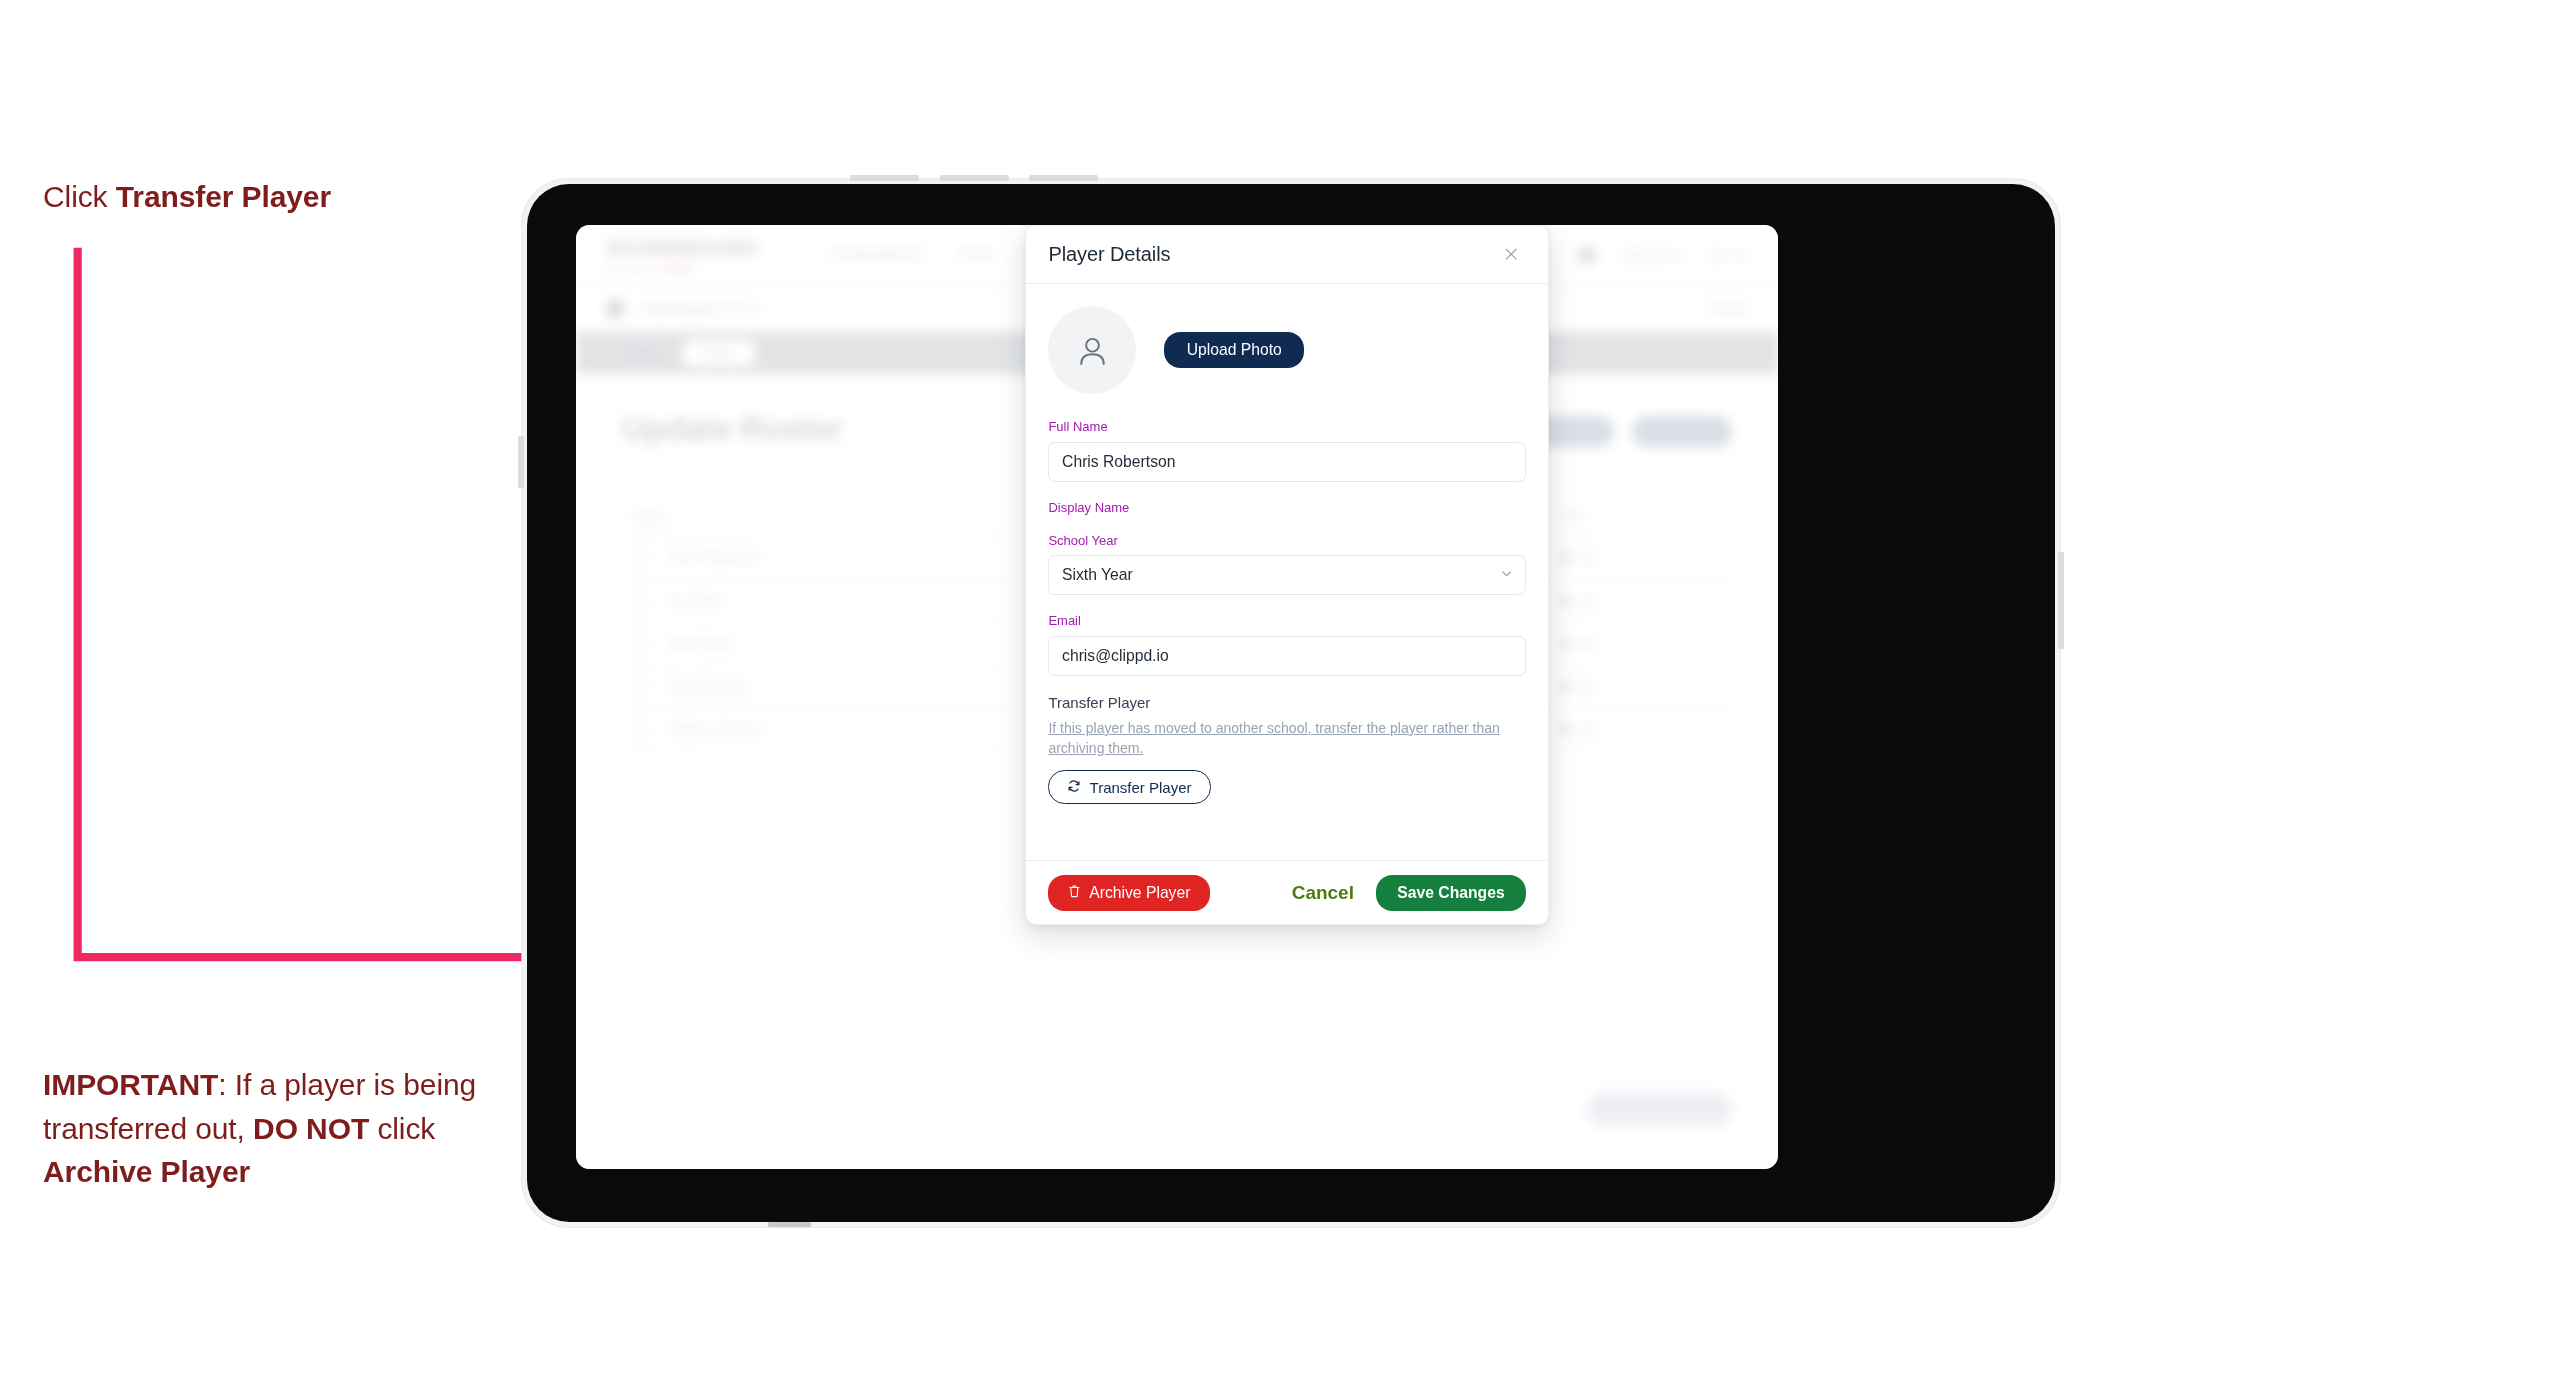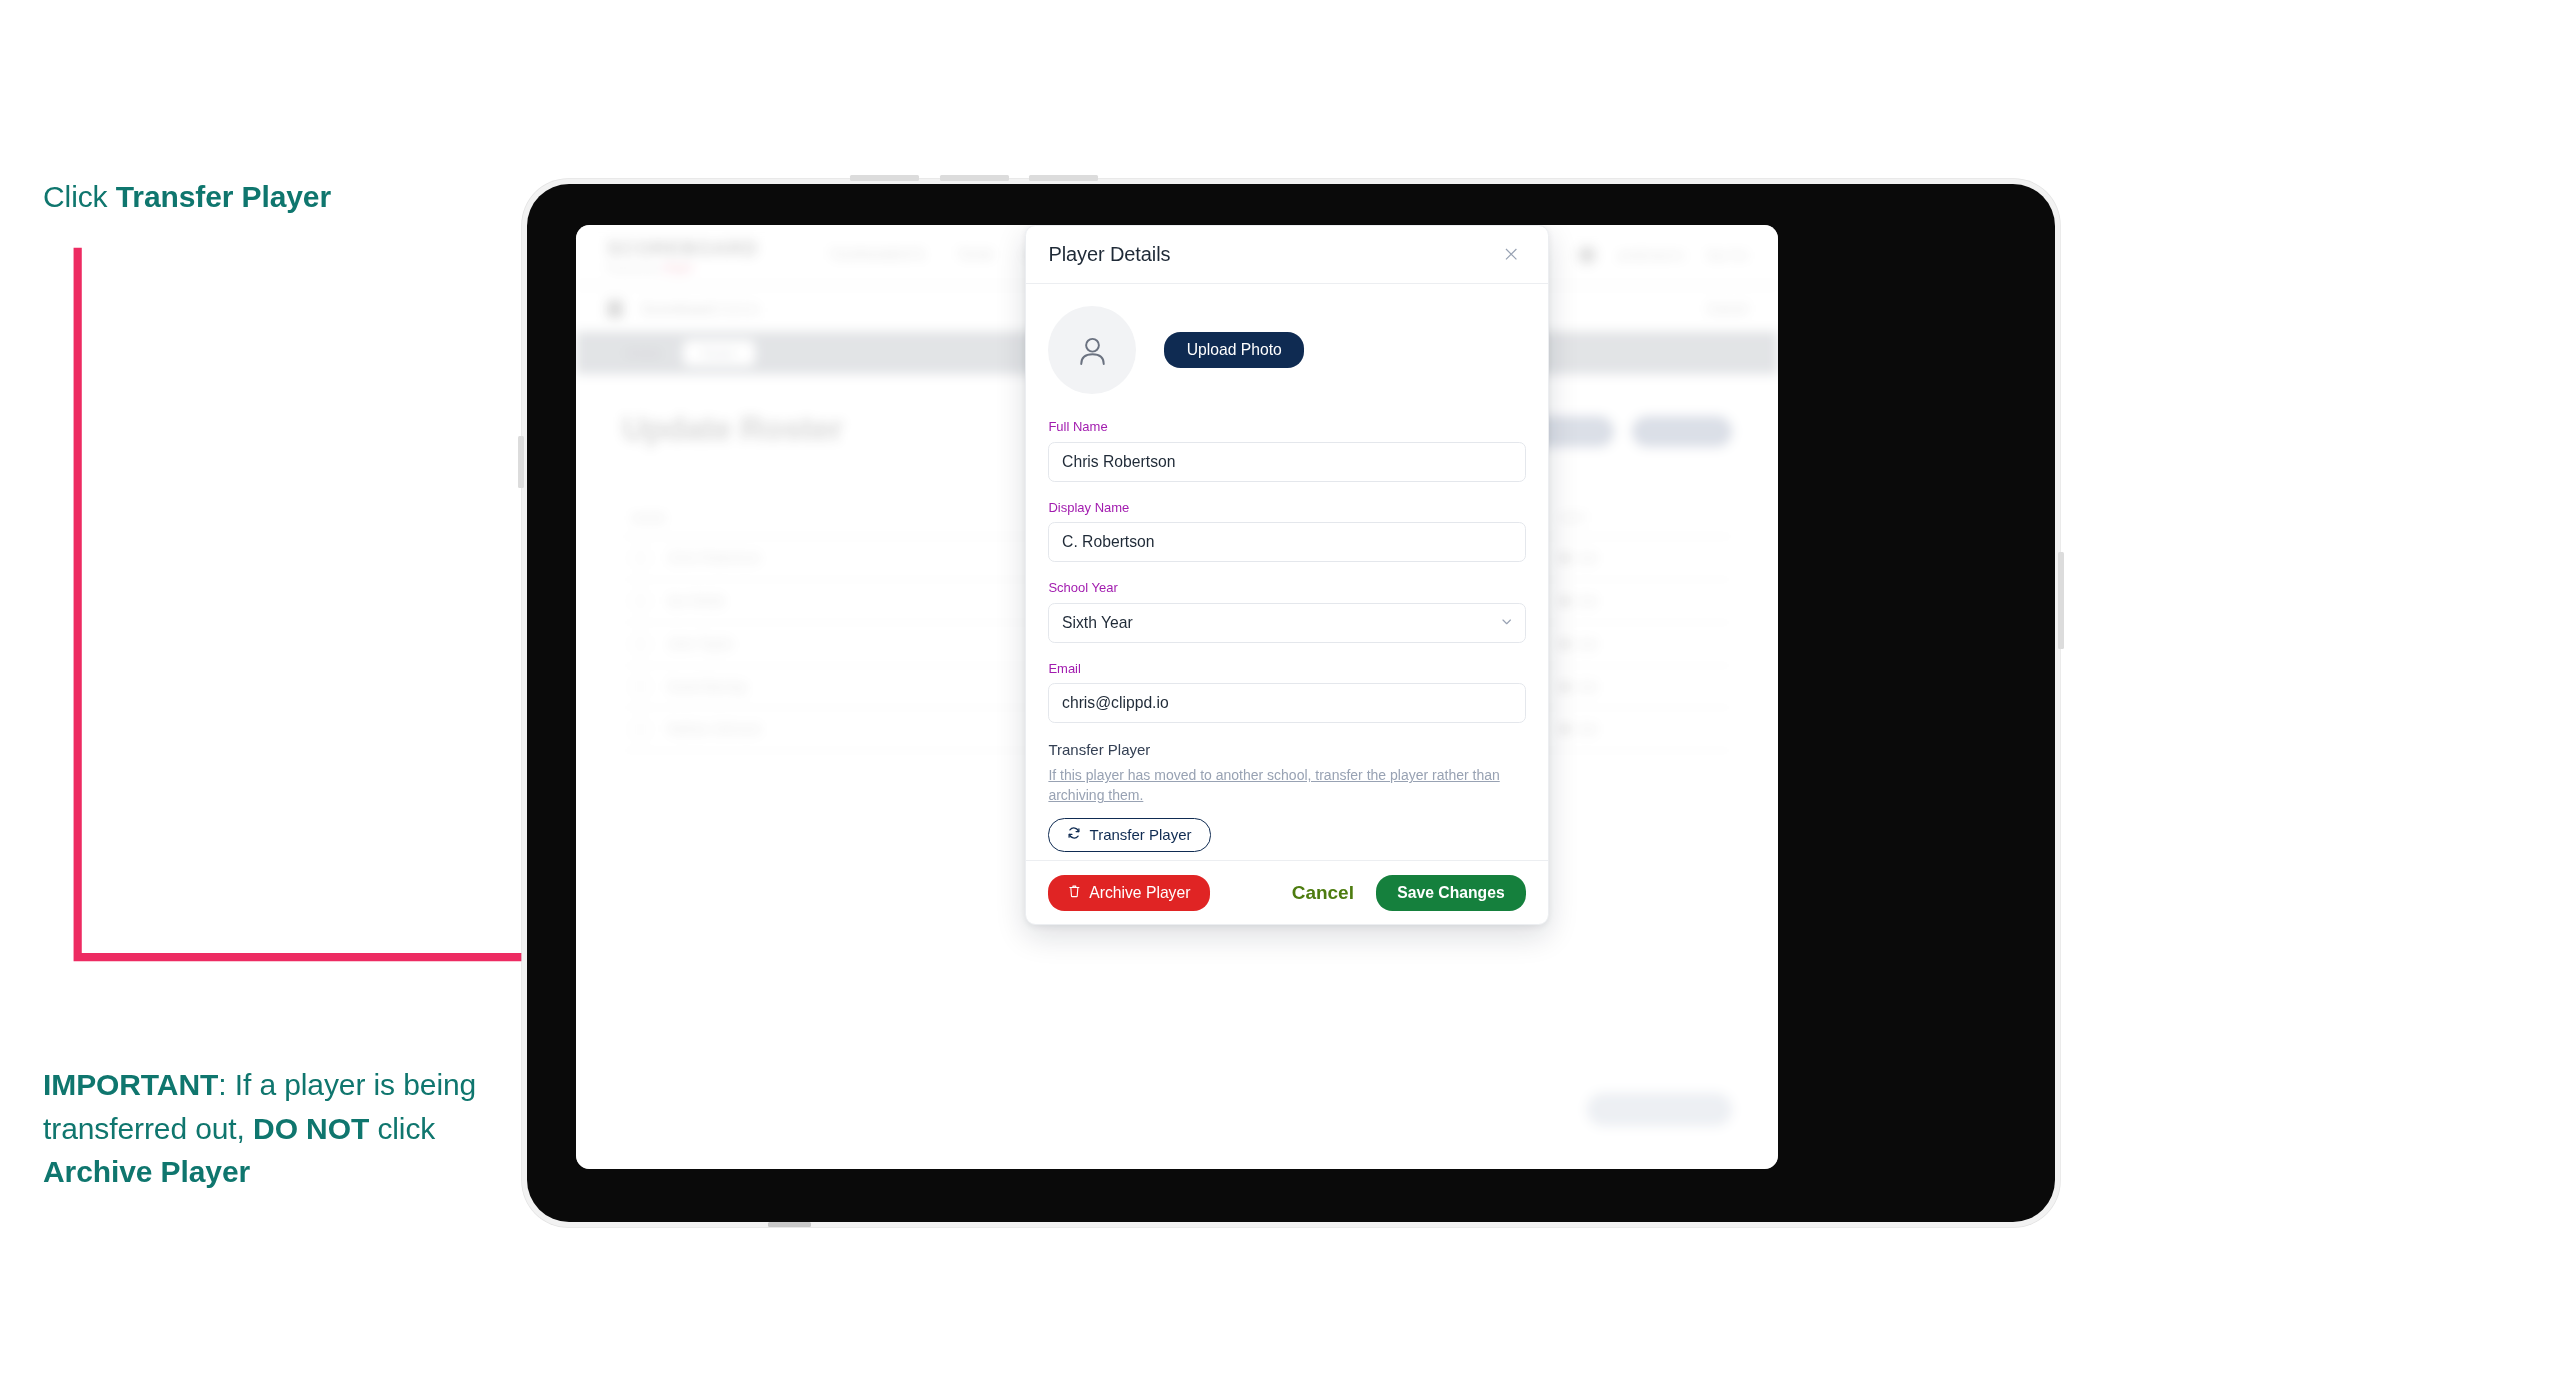--- a/index.html
+++ b/index.html
@@ -9,21 +9,21 @@
     height: 1386px;
     background: #ffffff;
     font-family: "Liberation Sans", sans-serif;
     position: relative;
     overflow: hidden;
   }
 
   
   .annotation {
     position: absolute;
-    color: #0f766e;
+    color: #7f1d1d;
     font-size: 30px;
     line-height: 1.45;
     letter-spacing: -0.1px;
   }
   .ann-top { left: 43px; top: 175px; }
   .ann-bottom { left: 43px; top: 1063px; width: 448px; }
   .annotation b { font-weight: 700; }
 
   
   .callout { position: absolute; left: 0; top: 0; width: 2576px; height: 1386px; pointer-events: none; }
@@ -382,21 +382,20 @@
           <button class="upload-btn">Upload Photo</button>
         </div>
 
         <div class="field">
           <label class="field-label">Full Name</label>
           <input class="field-input" type="text" value="Chris Robertson" style="">
         </div>
 
         <div class="field">
           <label class="field-label">Display Name</label>
-          <input class="field-input" type="text" value="C. Robertson" style="">
         </div>
 
         <div class="field">
           <label class="field-label">School Year</label>
           <div class="select-wrap">
             <input class="field-input" type="text" readonly="" value="Sixth Year" style="">
             <span class="chev">
               <svg width="13.4" height="13.4" viewBox="0 0 18 18" fill="none" stroke="currentColor" stroke-width="1.6">
                 <path d="M4 7 L9 12 L14 7" stroke-linecap="round" stroke-linejoin="round"></path>
               </svg>

